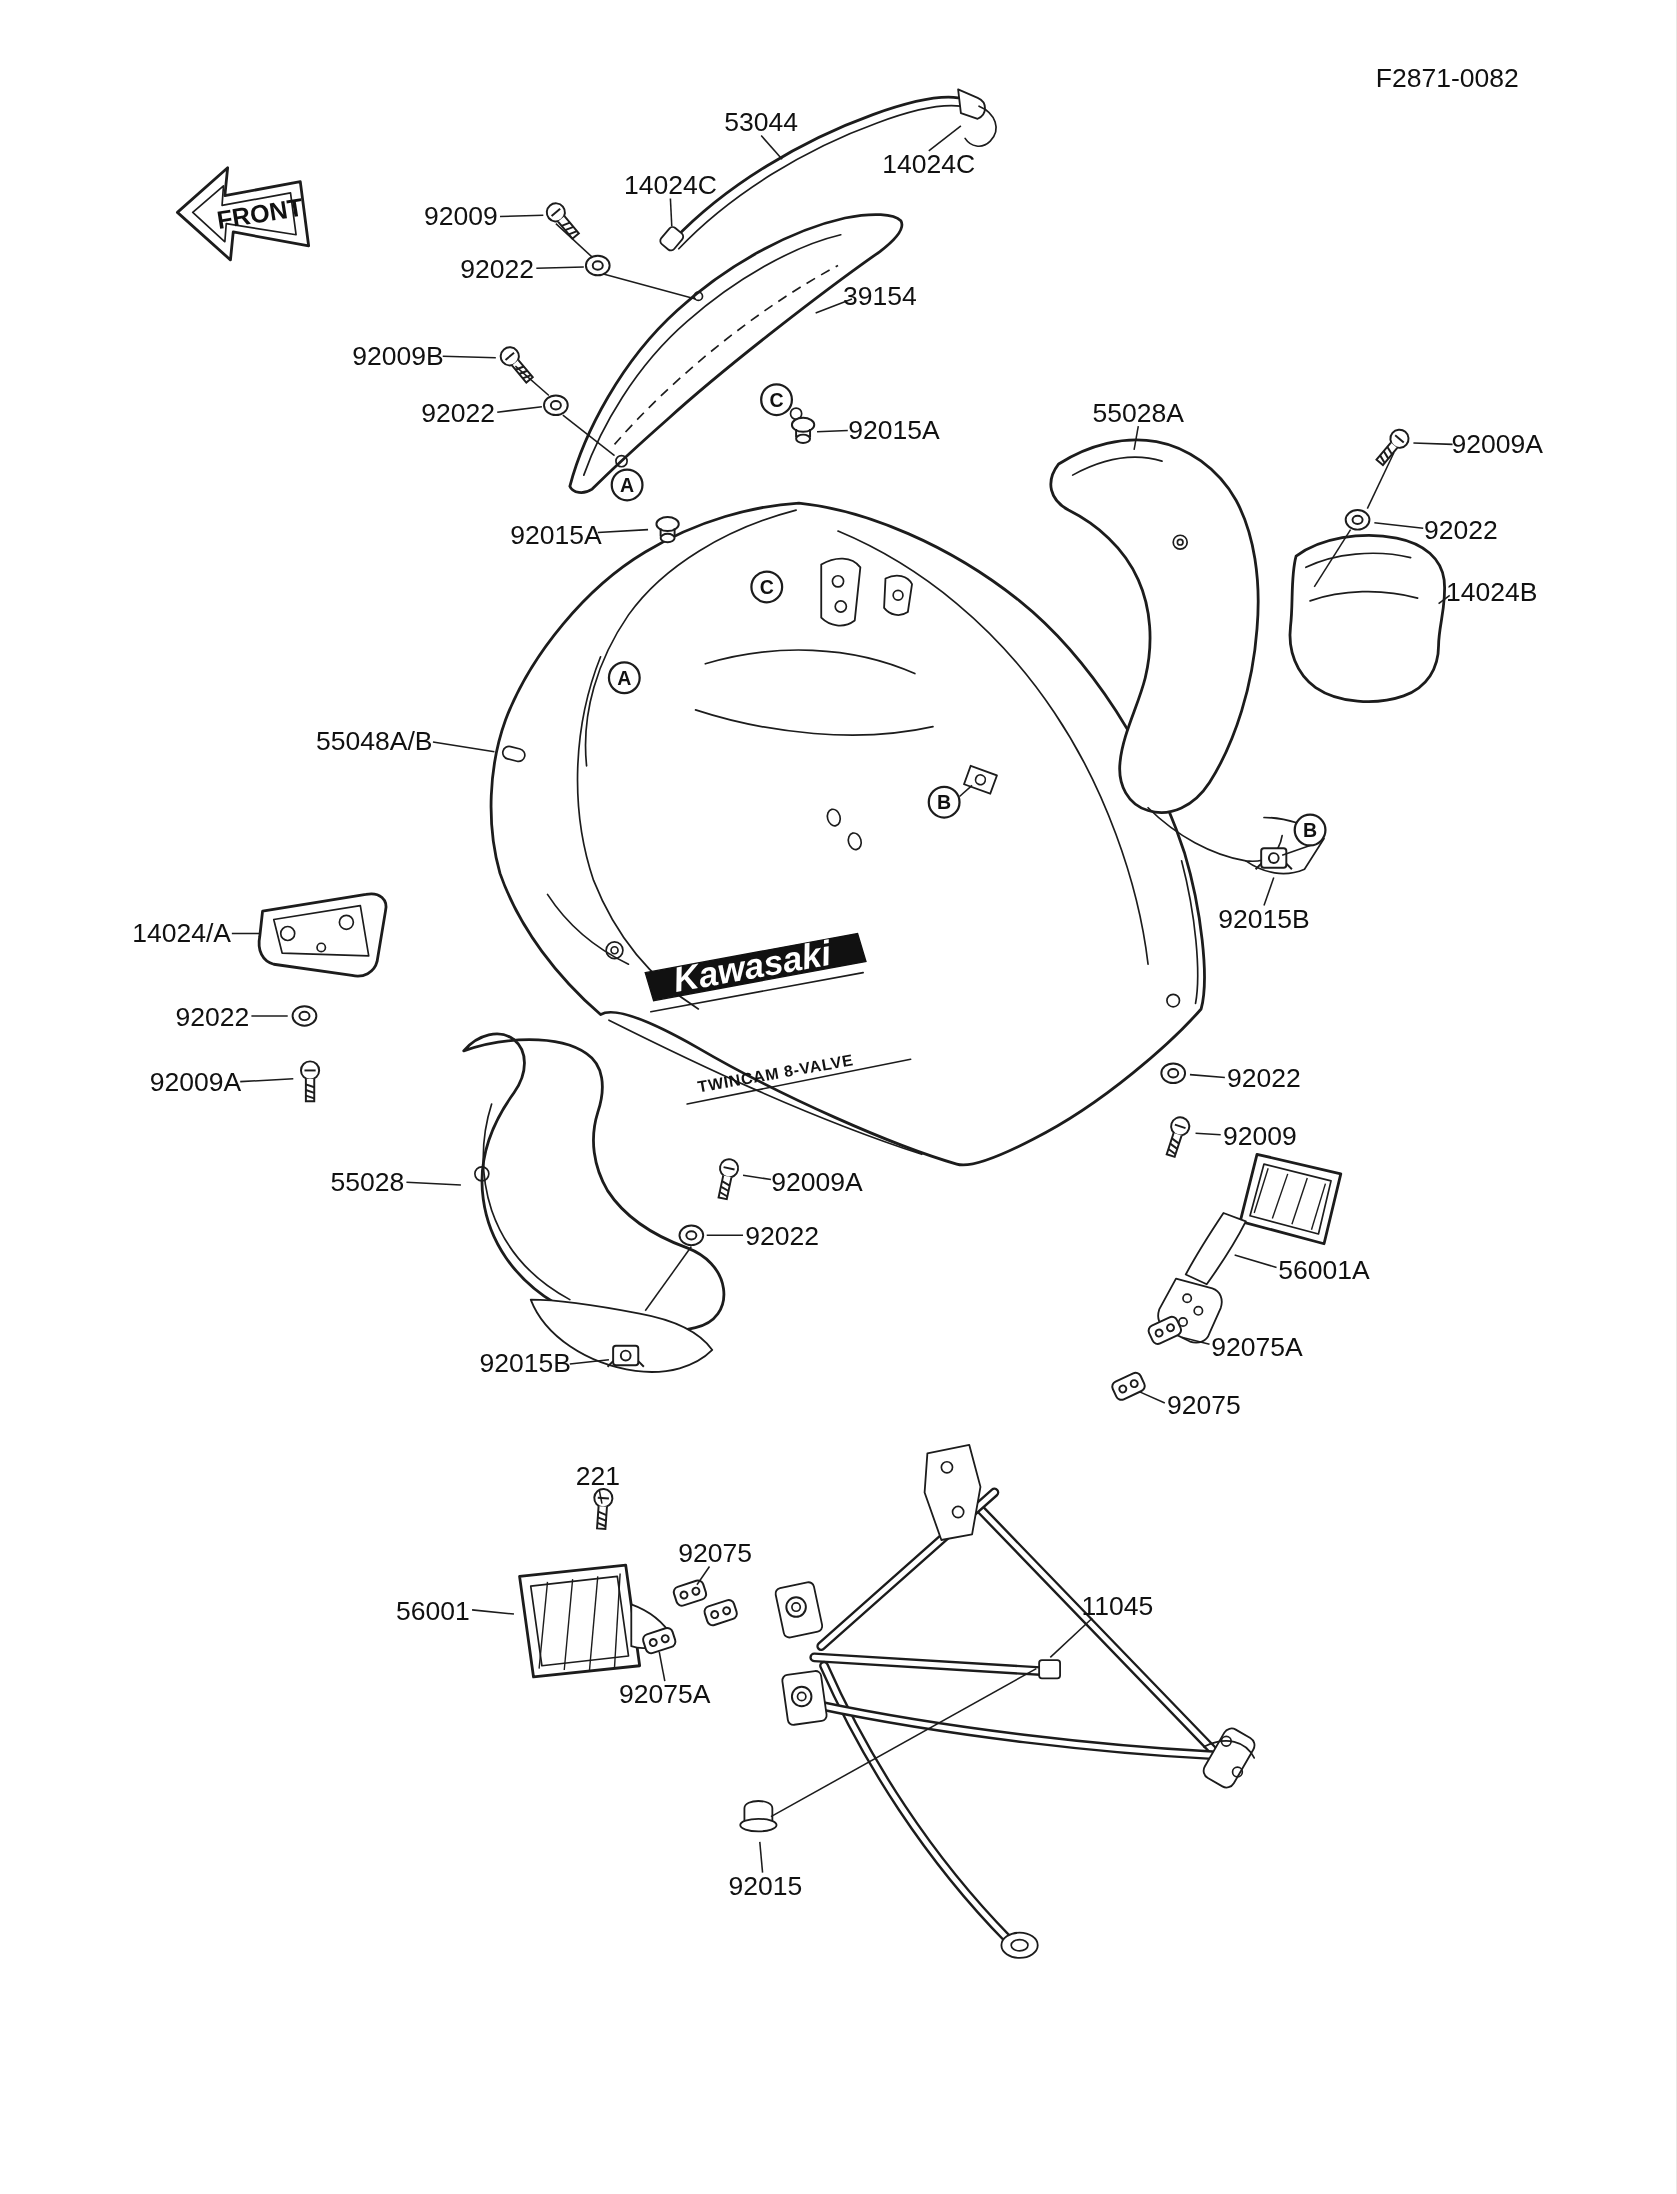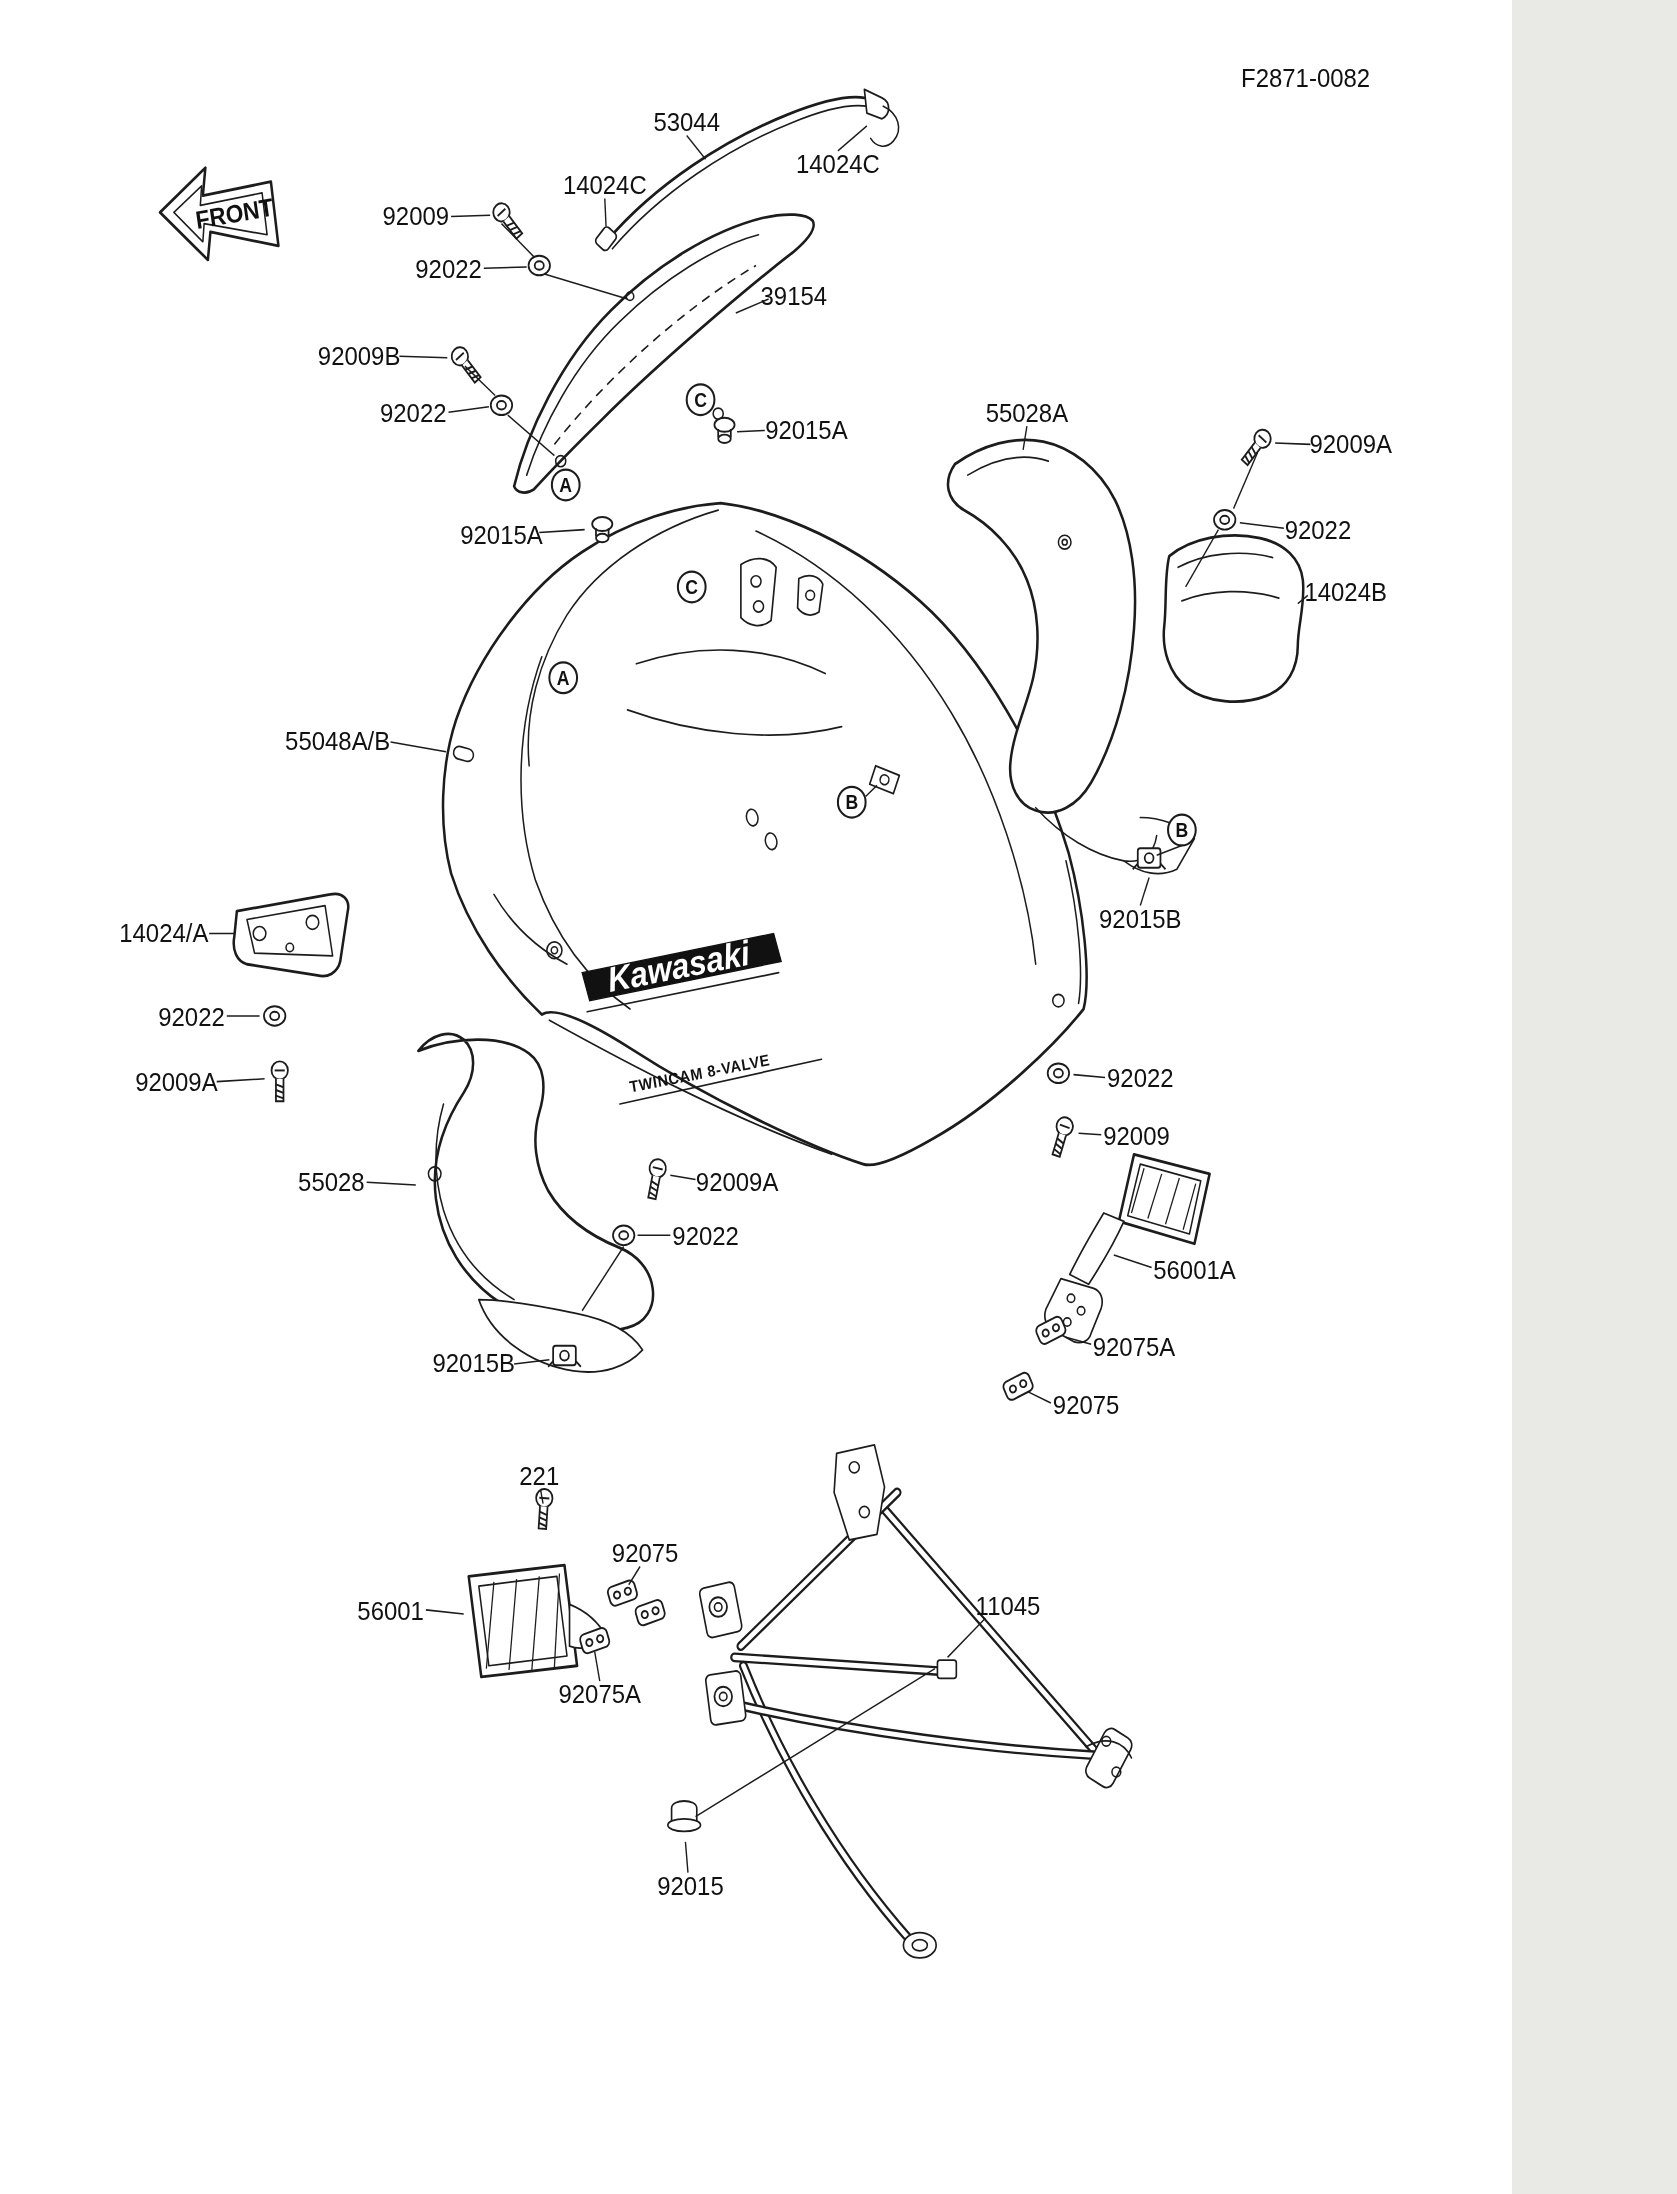--- a/index.html
+++ b/index.html
@@ -1,16 +1,16 @@
 <!DOCTYPE html>
 <html style="font-size:12.2px"><head>
 <meta charset="utf-8">
 <style>
   html,body{margin:0;padding:0;background:#e9e9e6;}
-  .page{width:1512px;height:2194px;background:#ffffff;position:relative;overflow:hidden;}
+  .page{width:1676px;height:2194px;background:#ffffff;position:relative;overflow:hidden;}
   svg{display:block;width:100%;height:100%;}
   .ln{fill:none;stroke:#1c1c1c;stroke-width:2;stroke-linecap:round;stroke-linejoin:round;}
   .ln-thin{fill:none;stroke:#1c1c1c;stroke-width:1.2;stroke-linecap:round;stroke-linejoin:round;}
   .ln-dash{fill:none;stroke:#1c1c1c;stroke-width:1.2;stroke-dasharray:7 5;}
   .fill-part{fill:#ffffff;stroke:#1c1c1c;stroke-width:2;stroke-linejoin:round;}
   .fill-part-thin{fill:#ffffff;stroke:#1c1c1c;stroke-width:1.3;stroke-linejoin:round;}
   .sym{fill:#ffffff;stroke:#1c1c1c;stroke-width:1.4;}
   .part-label{font:19px "Liberation Sans",sans-serif;fill:#111;text-anchor:middle;}
   .leader{stroke:#1c1c1c;stroke-width:1.1;}
   .callout-circle{fill:#ffffff;stroke:#1c1c1c;stroke-width:1.6;}

